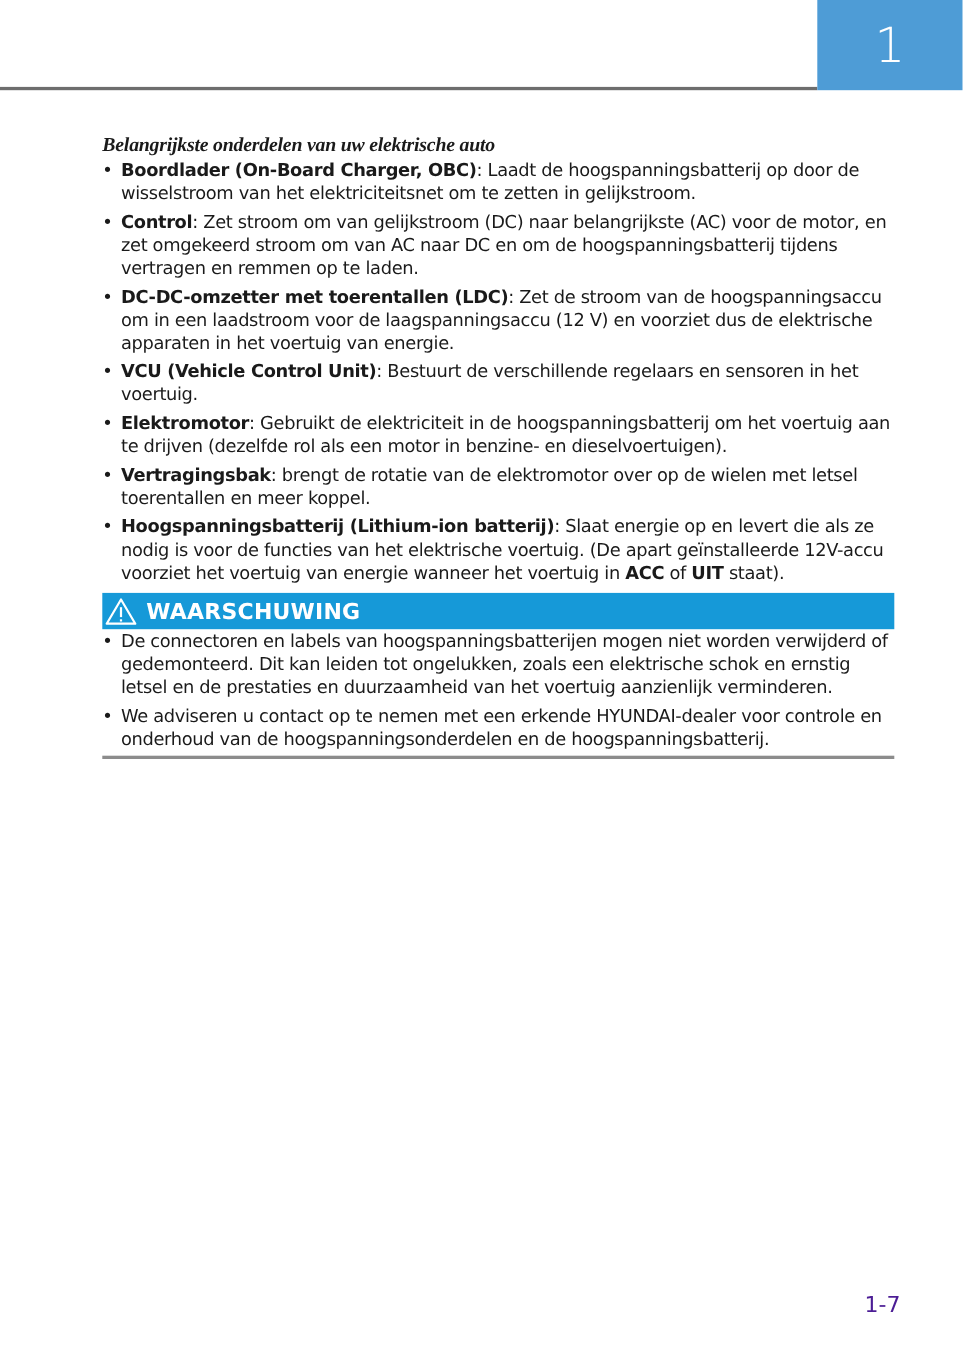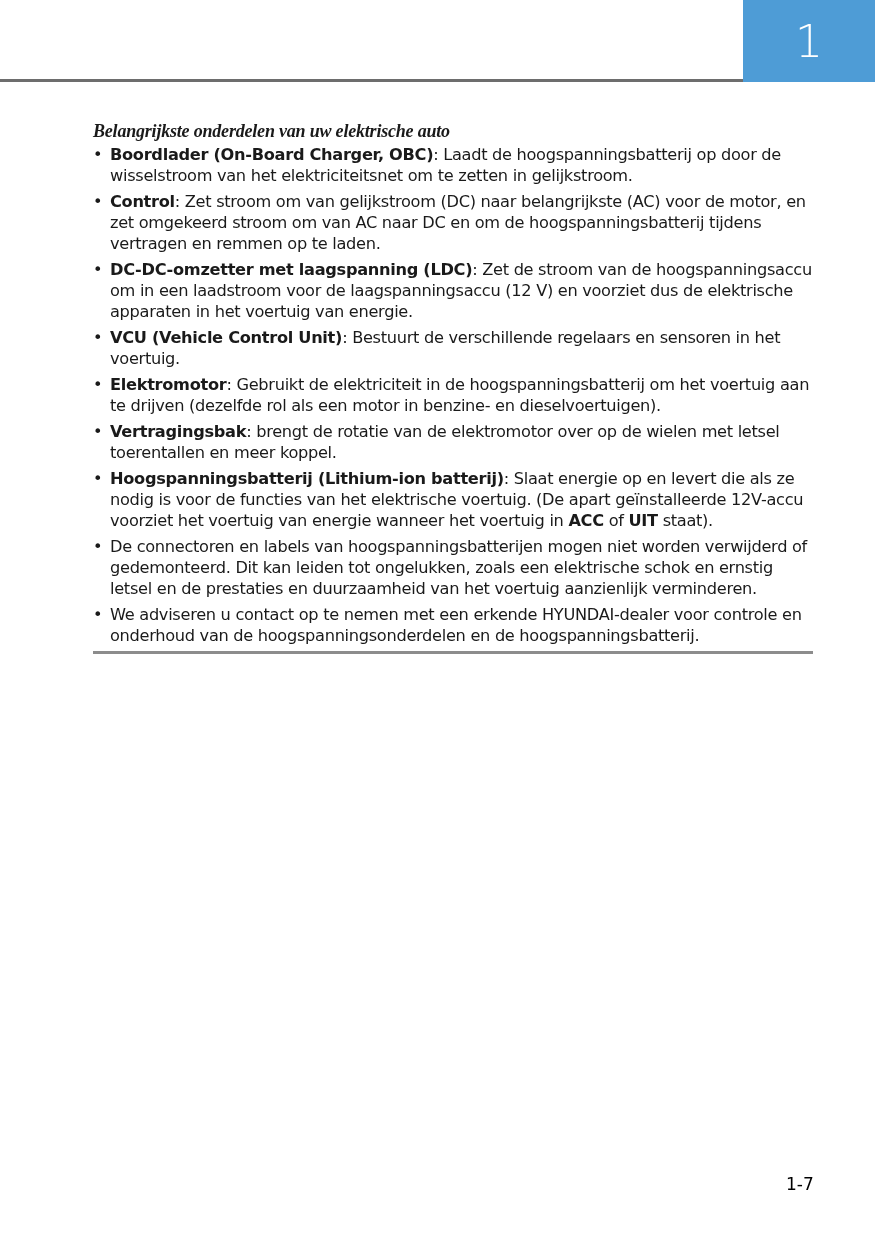--- a/index.html
+++ b/index.html
@@ -14,43 +14,51 @@
   .intro { font-size:16.2px; line-height:21px; margin:0 0 2px 0; letter-spacing:-0.25px; }
   ul.bullets { list-style:none; margin:0; padding:0; }
   ul.bullets li { position:relative; padding-left:17px; font-size:16.2px; line-height:21px; margin-bottom:5px; letter-spacing:-0.3px; }
   ul.bullets li .dot { position:absolute; left:0; top:0; }
   b { font-weight:bold; }
   .warning-bar { margin-top:8px; background:#1699d8; height:33px; display:flex; align-items:center; padding-left:2px; color:#fff; }
   .warning-bar .tri { width:30px; height:26px; margin-right:8px; }
   .warning-bar span.label { font-size:20px; font-weight:bold; letter-spacing:0.2px; }
   .warn-list { margin-top:6px; }
   .bottom-line { height:3px; background:#8c8c8c; margin-top:5px; }
-  .page-num { position:absolute; left:786px; top:1174px; font-size:17px; color:#000000; }
+  .page-num { position:absolute; left:786px; top:1174px; font-size:20px; color:#4c1d95; }
 </style>
 </head>
 <body>
 
 <div class="header-line"></div>
 <div class="chapter-tab">
   <span>1</span>
 </div>
 
 <div class="content">
   <h2 class="title">Belangrijkste onderdelen van uw elektrische auto</h2>
 
   <ul class="bullets">
     <li><span class="dot">•</span><b>Boordlader (On-Board Charger, OBC)</b><span>: Laadt de hoogspanningsbatterij op door de wisselstroom van het elektriciteitsnet om te zetten in gelijkstroom.</span></li>
     <li><span class="dot">•</span><b>Control</b><span>: Zet stroom om van gelijkstroom (DC) naar belangrijkste (AC) voor de motor, en zet omgekeerd stroom om van AC naar DC en om de hoogspanningsbatterij tijdens vertragen en remmen op te laden.</span></li>
-    <li><span class="dot">•</span><b>DC-DC-omzetter met laagspanning (LDC)</b><span>: Zet de stroom van de hoogspanningsaccu om in een laadstroom voor de laagspanningsaccu (12 V) en voorziet dus de elektrische apparaten in het voertuig van energie.</span></li>
+    <li><span class="dot">•</span><b>DC-DC-omzetter met toerentallen (LDC)</b><span>: Zet de stroom van de hoogspanningsaccu om in een laadstroom voor de laagspanningsaccu (12 V) en voorziet dus de elektrische apparaten in het voertuig van energie.</span></li>
     <li><span class="dot">•</span><b>VCU (Vehicle Control Unit)</b><span>: Bestuurt de verschillende regelaars en sensoren in het voertuig.</span></li>
     <li><span class="dot">•</span><b>Elektromotor</b><span>: Gebruikt de elektriciteit in de hoogspanningsbatterij om het voertuig aan te drijven (dezelfde rol als een motor in benzine- en dieselvoertuigen).</span></li>
     <li><span class="dot">•</span><b>Vertragingsbak</b><span>: brengt de rotatie van de elektromotor over op de wielen met letsel toerentallen en meer koppel.</span></li>
     <li><span class="dot">•</span><b>Hoogspanningsbatterij (Lithium-ion batterij)</b><span>: Slaat energie op en levert die als ze nodig is voor de functies van het elektrische voertuig. (De apart geïnstalleerde 12V-accu voorziet het voertuig van energie wanneer het voertuig in </span><b>ACC</b><span> of </span><b>UIT</b><span> staat).</span></li>
   </ul>
 
+  <div class="warning-bar">
+    <svg class="tri" viewBox="0 0 30 26">
+      <path d="M15 2 L28 24 L2 24 Z" fill="none" stroke="#fff" stroke-width="2" stroke-linejoin="round"></path>
+      <rect x="14" y="9" width="2" height="9" fill="#fff"></rect>
+      <rect x="14" y="20" width="2" height="2" fill="#fff"></rect>
+    </svg>
+    <span class="label">WAARSCHUWING</span>
+  </div>
 
   <ul class="bullets warn-list">
     <li><span class="dot">•</span><span>De connectoren en labels van hoogspanningsbatterijen mogen niet worden verwijderd of gedemonteerd. Dit kan leiden tot ongelukken, zoals een elektrische schok en ernstig letsel en de prestaties en duurzaamheid van het voertuig aanzienlijk verminderen.</span></li>
     <li><span class="dot">•</span><span>We adviseren u contact op te nemen met een erkende HYUNDAI-dealer voor controle en onderhoud van de hoogspanningsonderdelen en de hoogspanningsbatterij.</span></li>
   </ul>
   <div class="bottom-line"></div>
 </div>
 
 <div class="page-num">1-7</div>
 

